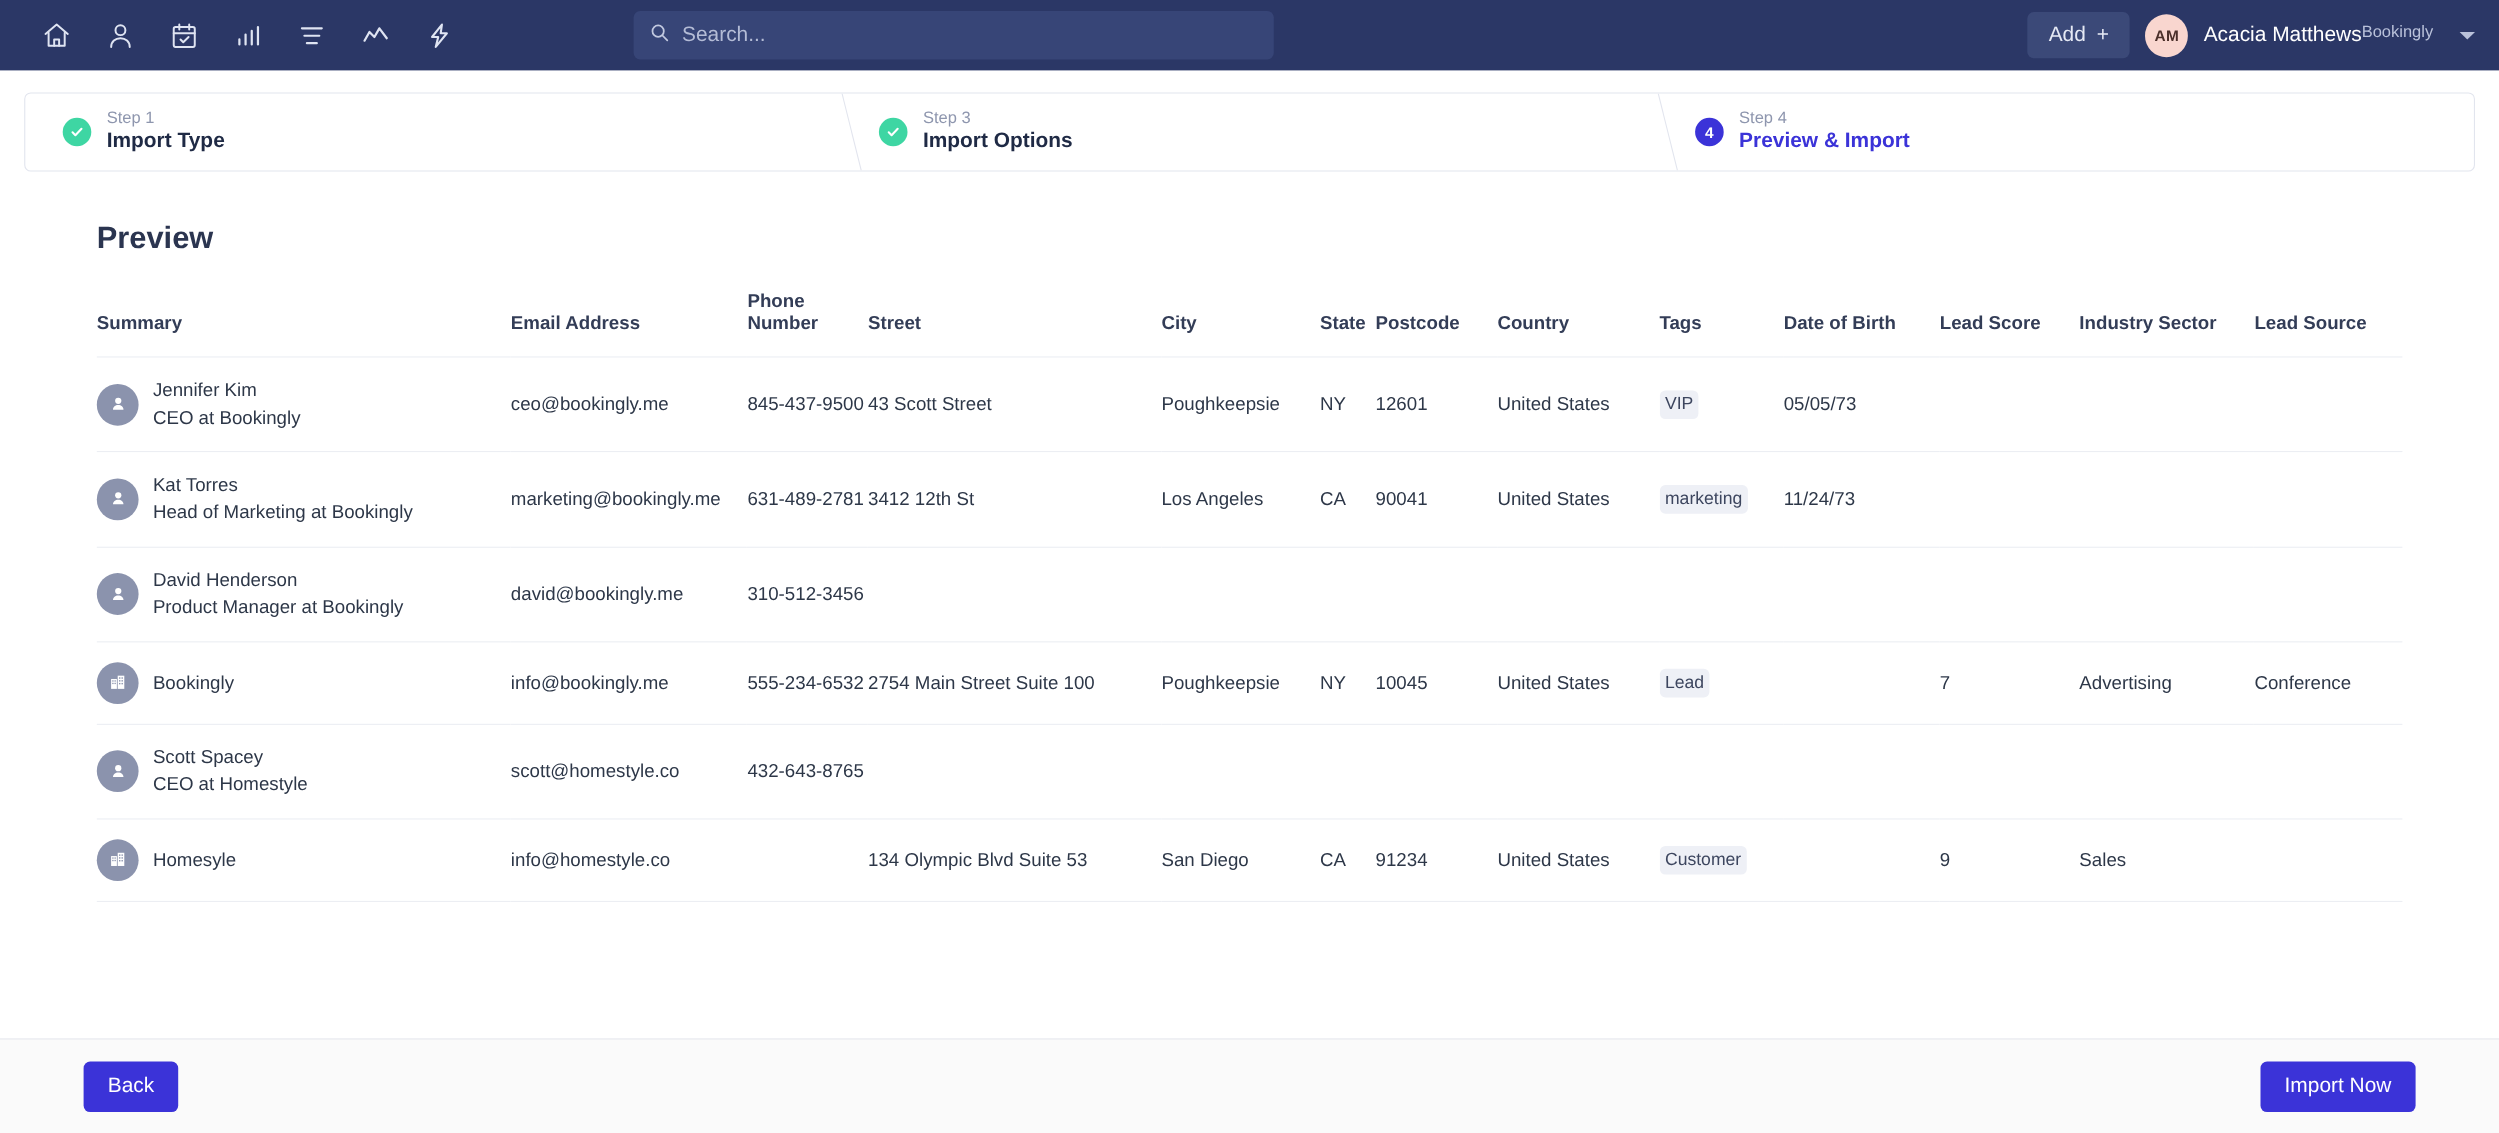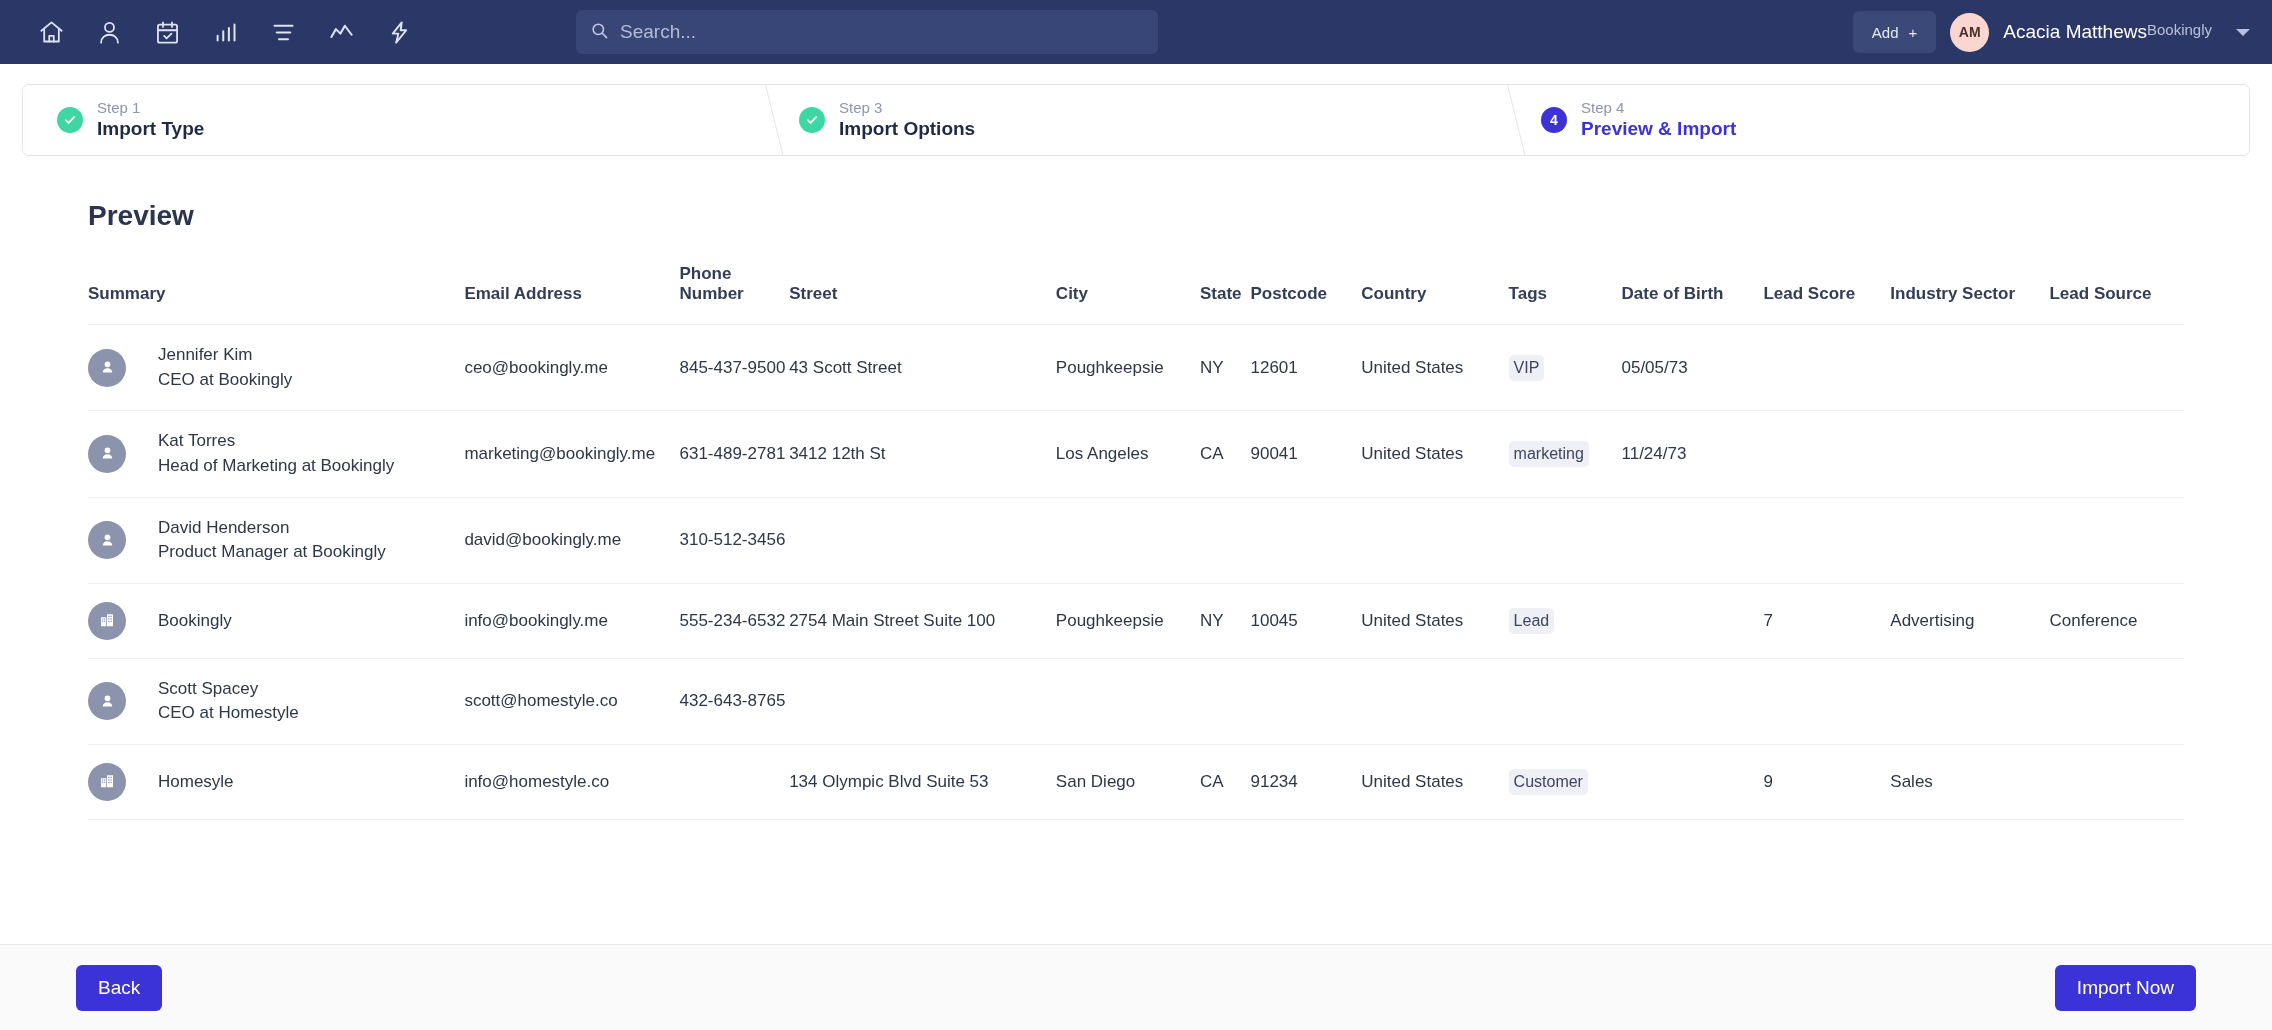--- a/index.html
+++ b/index.html
@@ -52,21 +52,21 @@
     position: absolute; right: 22px; top: 0;
     height: 64px; display: flex; align-items: center; gap: 14px;
   }
   .add-btn {
     background: #3b4978;
     color: #e5e9f4;
     border: none;
     border-radius: 6px;
     height: 42px;
     padding: 0 19px;
-    font-size: 15px;
+    font-size: 19px;
     font-family: "Liberation Sans", sans-serif;
     cursor: pointer;
     display: flex; align-items: center; gap: 10px;
   }
   .avatar-circle {
     width: 39px; height: 39px; border-radius: 50%;
     background: #f9d6cf; color: #4b2f2a;
     display: flex; align-items: center; justify-content: center;
     font-size: 14px; font-weight: bold; letter-spacing: .3px;
   }
@@ -161,21 +161,21 @@
   .col-city      { width: 134px; }
   .col-state     { width: 47px; }
   .col-postcode  { width: 103px; }
   .col-country   { width: 137px; }
   .col-tags      { width: 105px; }
   .col-dob       { width: 132px; }
   .col-score     { width: 118px; }
   .col-industry  { width: 148px; }
   .col-source    { width: 125px; }
 
-  .summary-cell { display: flex; align-items: center; gap: 32px; }
+  .summary-cell { display: flex; align-items: center; gap: 13px; }
   .row-avatar {
     width: 38px; height: 38px; border-radius: 50%;
     background: #8b93ad;
     flex: 0 0 38px;
     display: flex; align-items: center; justify-content: center;
   }
   .row-avatar svg { display: block; }
   .summary-lines { display: flex; flex-direction: column; line-height: 1.45; }
   .summary-primary { font-size: 17px; color: #2d3748; }
   .summary-secondary { font-size: 17px; color: #2d3748; }

